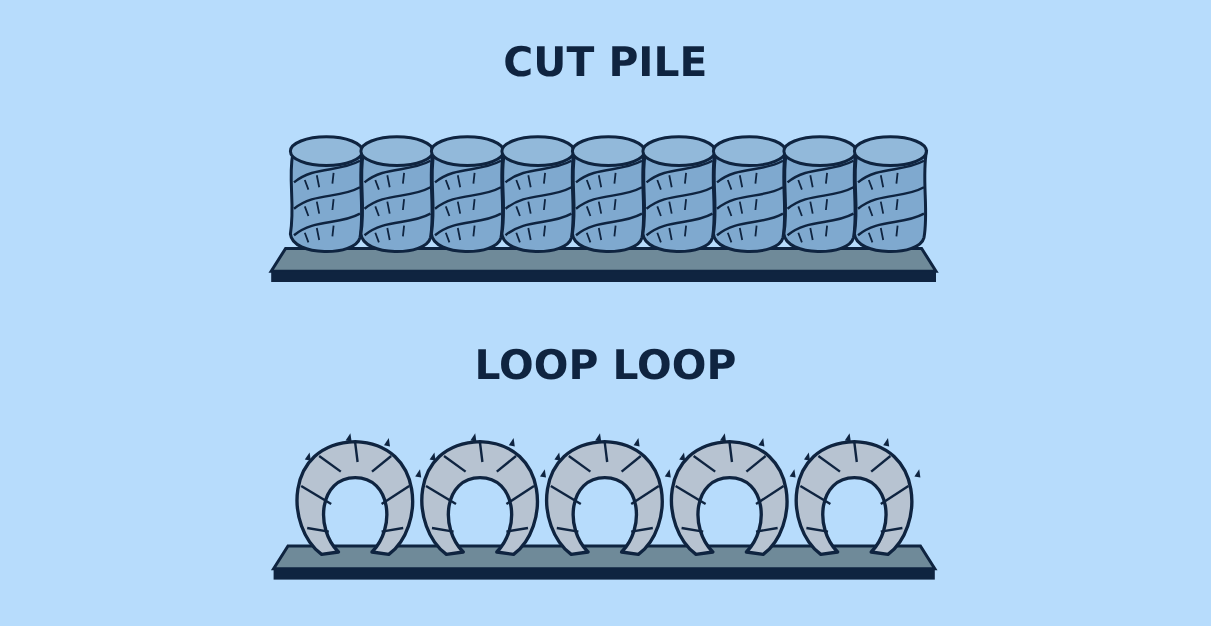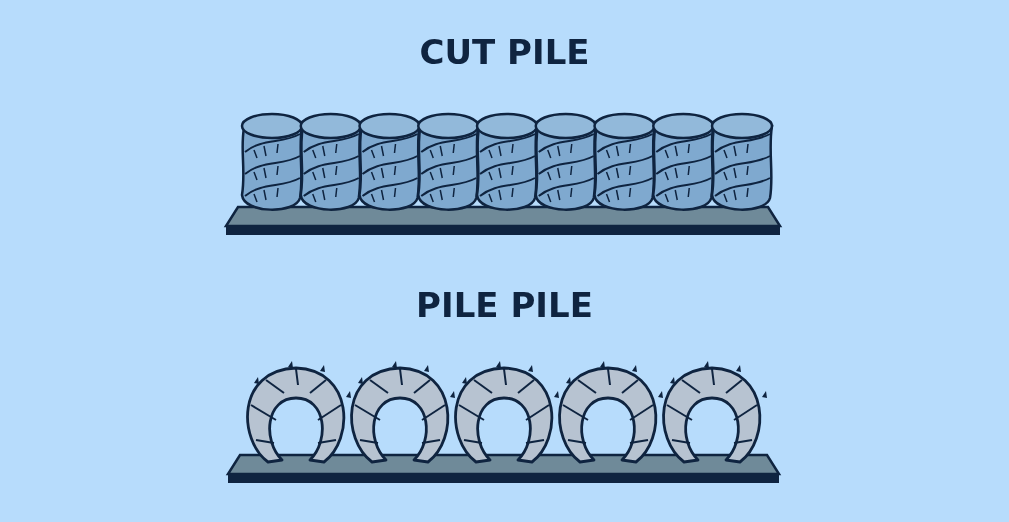--- a/index.html
+++ b/index.html
@@ -6,21 +6,21 @@
   body{width:1009px;height:522px;background:#b7dcfc;position:relative;overflow:hidden;font-family:"DejaVu Sans",sans-serif;}
   .title{position:absolute;left:0;width:1009px;text-align:center;color:#0f2440;font-weight:bold;font-size:34px;letter-spacing:0px;}
   #t1{top:32px;}
   #t2{top:285px;}
   svg{position:absolute;left:0;top:0;}
 </style>
 </head>
 <body>
 
 <div class="title" id="t1">CUT PILE</div>
-<div class="title" id="t2">PILE PILE</div>
+<div class="title" id="t2">LOOP LOOP</div>
 
 <svg width="1009" height="522" viewBox="0 0 1009 522">
 
   <g>
     <polygon points="238,207 768,207 780,226 226,226" fill="#6f8a99" stroke="#0f2440" stroke-width="2.5"></polygon>
     <rect x="226" y="226" width="554" height="9" fill="#0f2440"></rect>
   </g>
 
   <g id="cut">
       <g>

